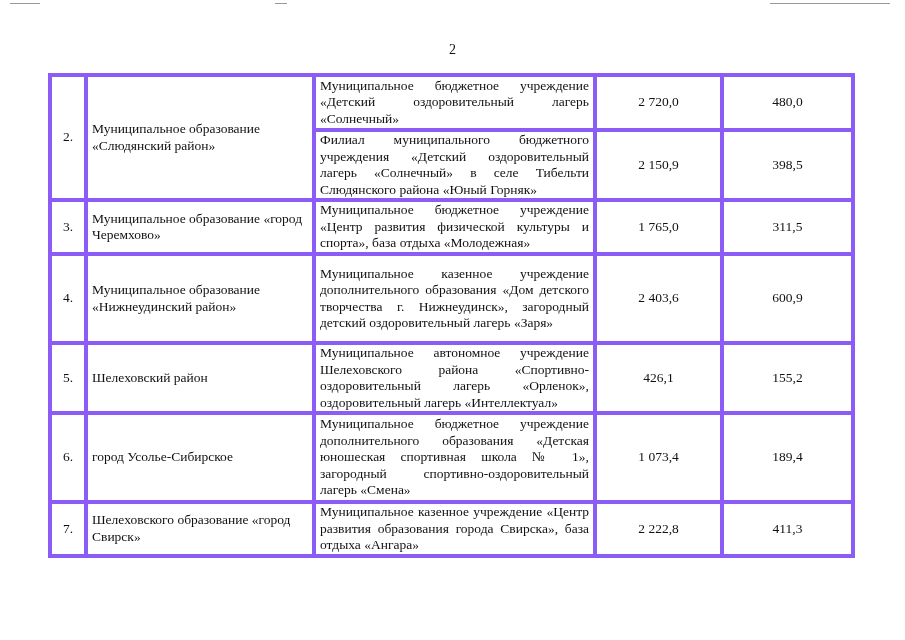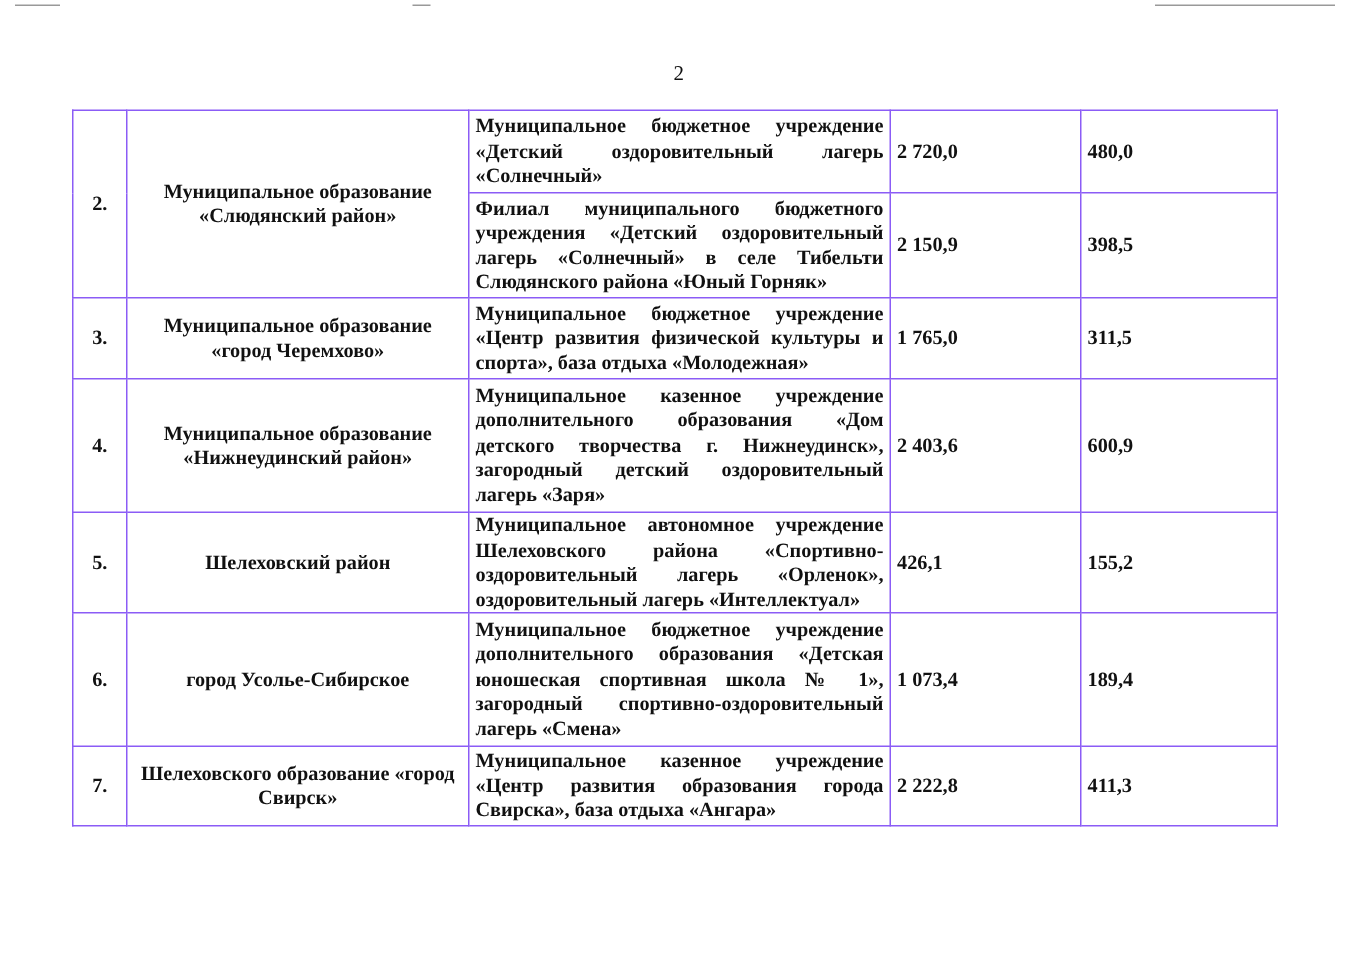--- a/index.html
+++ b/index.html
@@ -4,25 +4,25 @@
 <style>
   html, body { margin: 0; padding: 0; background: #ffffff; }
   body { width: 905px; height: 640px; position: relative; overflow: hidden;
          font-family: "Liberation Serif", serif; color: #111; }
   .scan-top { position: absolute; top: 3px; left: 10px; right: 10px; height: 2px; }
   .scan-top span { position: absolute; top: 0; height: 1px; background: #999; }
   .page-num { position: absolute; top: 42px; left: 0; width: 905px; text-align: center;
               font-size: 14px; }
   table.doc { position: absolute; left: 48px; top: 73px; border-collapse: collapse;
               table-layout: fixed; width: 803px; font-size: 13.5px; line-height: 16.5px; }
-  table.doc td { border: 1px solid #8b5cf6; padding: 0 4px; vertical-align: middle; font-weight: bold; }
+  table.doc td { border: 4px solid #8b5cf6; padding: 0 4px; vertical-align: middle; }
   td.num { text-align: center; }
-  td.mo { text-align: center; }
+  td.mo { }
   td.inst { text-align: justify; text-align-last: left; padding: 1px 4px; }
-  td.val { }
+  td.val { text-align: center; }
 </style>
 </head>
 <body>
 
 <div class="scan-top">
   <span style="left:0;width:30px"></span>
   <span style="left:265px;width:12px"></span>
   <span style="left:760px;width:120px"></span>
 </div>
 

